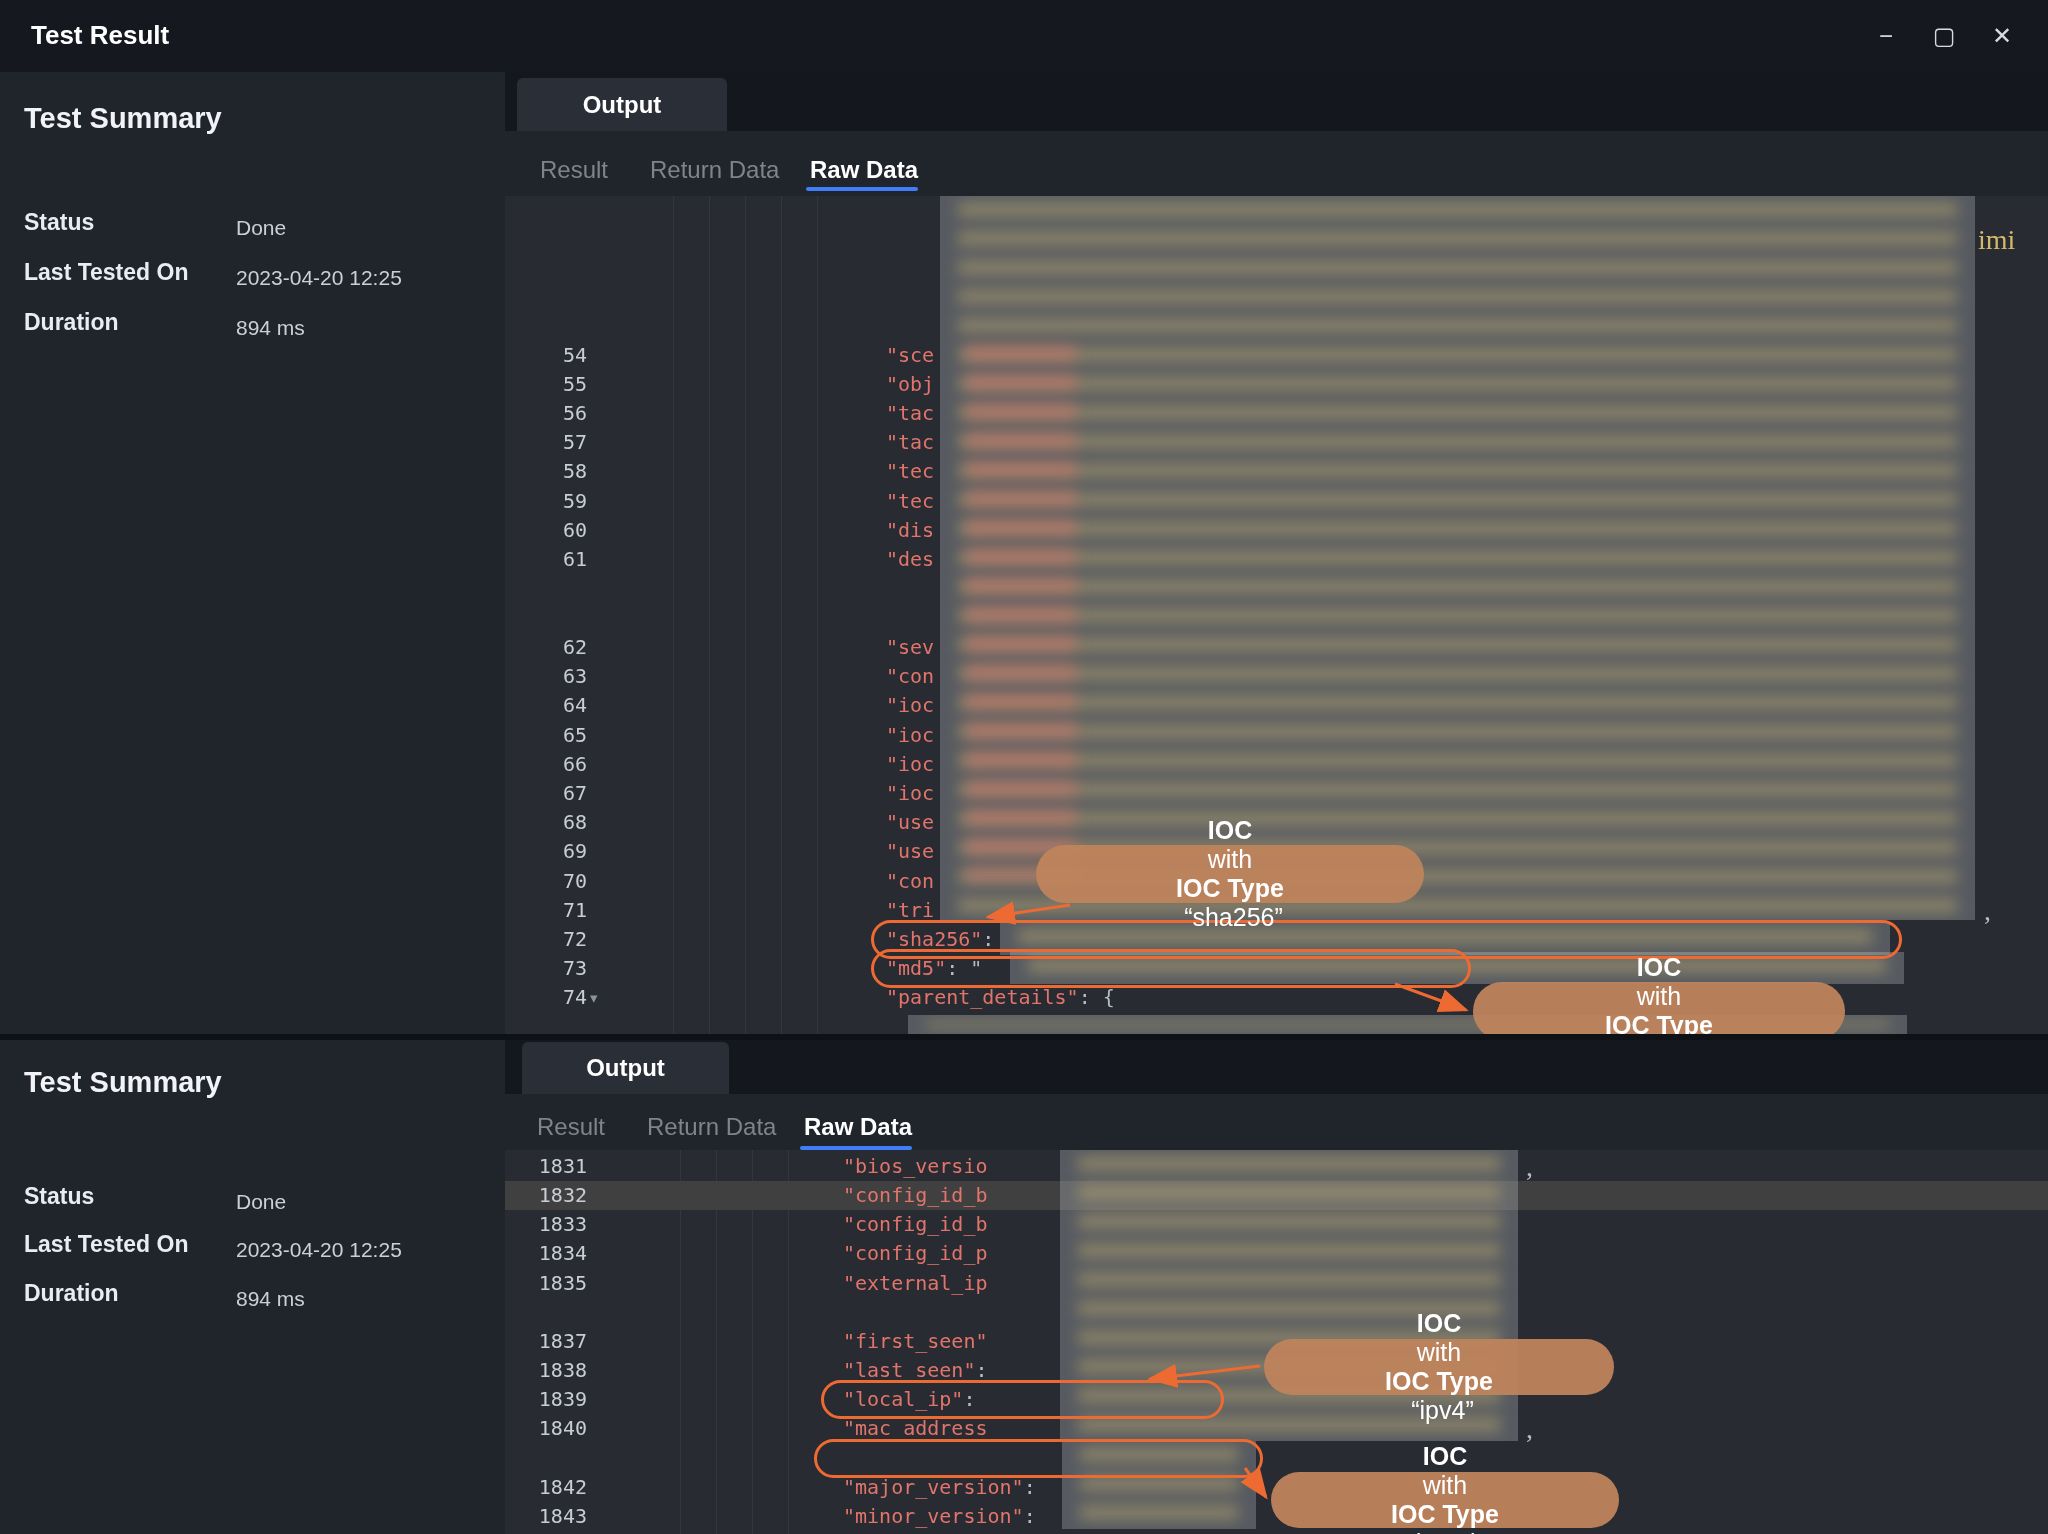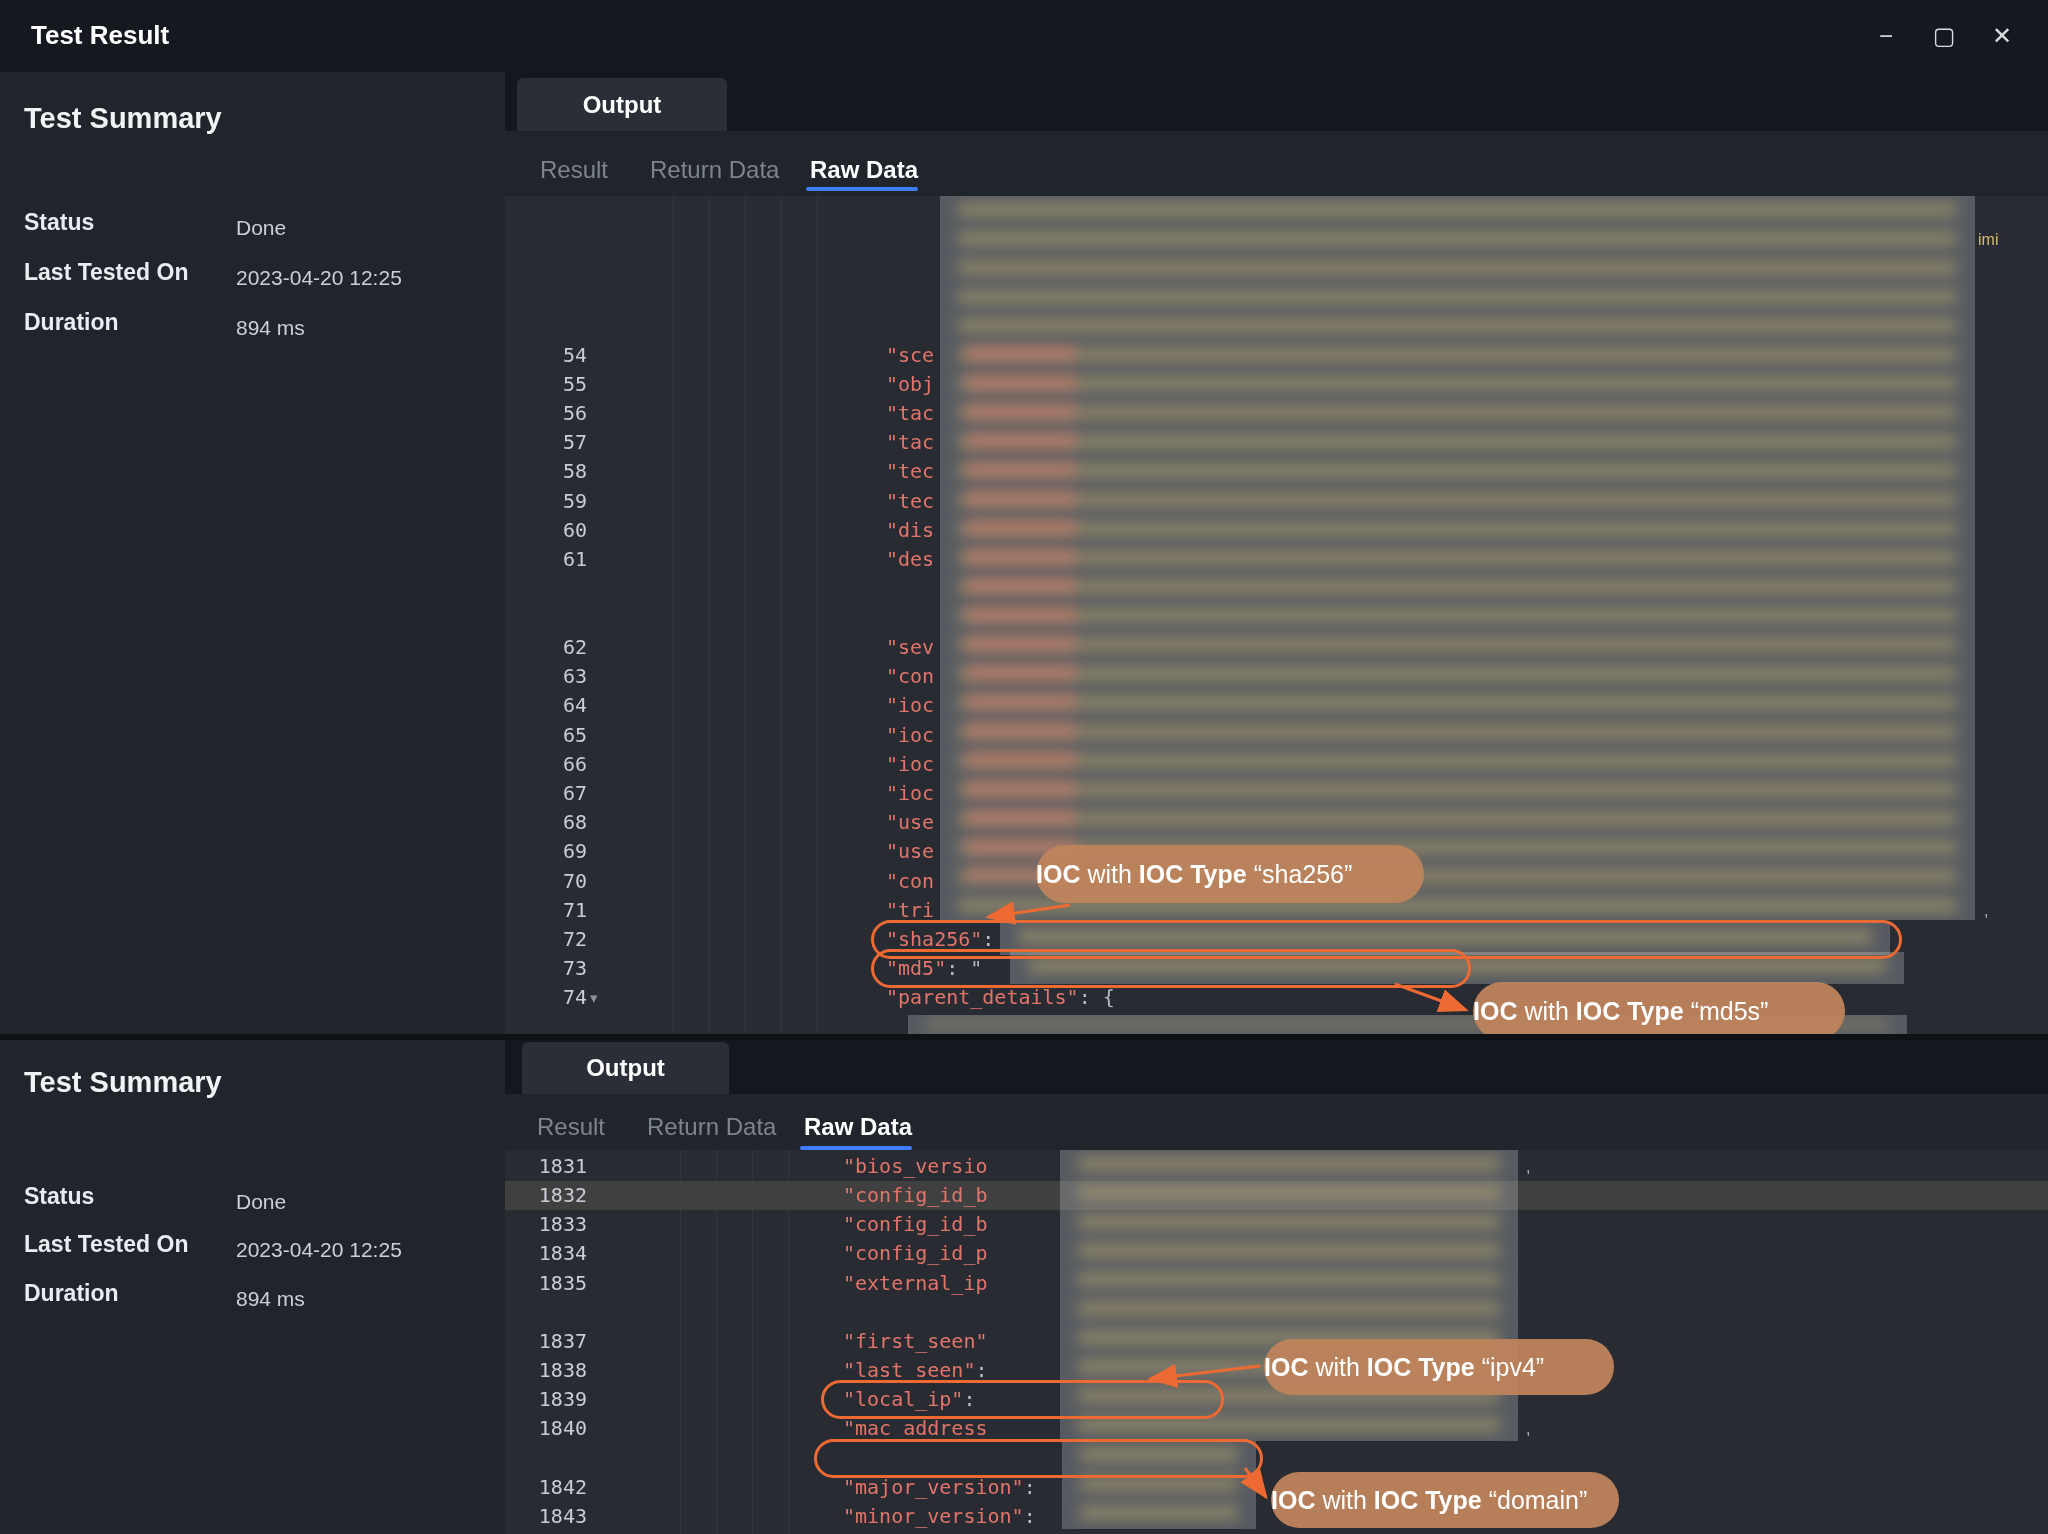--- a/index.html
+++ b/index.html
@@ -38,37 +38,37 @@
   .guide { position:absolute; width:1px; bottom:0; background:rgba(255,255,255,.055); }
   .crow { position:absolute; left:505px; right:0; height:29px; font-family:"DejaVu Sans Mono", monospace;
           font-size:20px; line-height:29px; white-space:pre; }
   .crow .ln { position:absolute; left:0; width:96px; text-align:right; padding-right:14px; color:#c9ced6; }
   .crow .txt { position:absolute; white-space:pre; }
   .p-top .crow .txt { left:381px; }
   .p-bot .crow .txt { left:338px; }
   .key { color:#e2756b; }
   .pn  { color:#b6bcc6; }
   .crow.hl { background:#404040; }
-  .codefrag { position:absolute; font-family:Liberation Sans, sans-serif; font-size:16px; line-height:29px; color:#d3ba6b;text-align:right; }
+  .codefrag { position:absolute; font-family:Liberation Serif, serif; font-size:28px; line-height:29px; color:#d3ba6b;text-align:right; }
   .codefrag.pn { color:#b6bcc6; }
   .caret { position:absolute; color:#8d939c; font-size:15px; line-height:29px; }
 
   
   .redact { position:absolute; background:rgba(188,192,199,.32); overflow:hidden; }
   .redact::before { content:""; position:absolute; left:18px; right:18px; top:6px; bottom:6px;
     background:repeating-linear-gradient(180deg, rgba(213,187,115,.40) 0 15px, transparent 15px 29px);
     filter:blur(7px); }
   .redact.keys::after { content:""; position:absolute; left:26px; top:150px; bottom:40px; width:110px;
     background:repeating-linear-gradient(180deg, rgba(226,117,107,.48) 0 15px, transparent 15px 29px);
     filter:blur(7px); }
 
   
   .ellipse { position:absolute; border:3px solid #ed6a33; border-radius:22px; }
   .pill { position:absolute; background:rgba(191,132,92,.95); border-radius:29px; color:#ffffff; font-size:25px;
-          display:flex; align-items:center; justify-content:flex-start; white-space:pre; }
+          display:flex; align-items:center; justify-content:center; white-space:pre;flex-direction:column; }
   .pill .b { font-weight:700; }
   .arrows { position:absolute; left:0; top:0; pointer-events:none; }
 </style>
 </head>
 <body>
 
 <div class="app">
 
   <header class="titlebar">
     <span class="title">Test Result</span>

